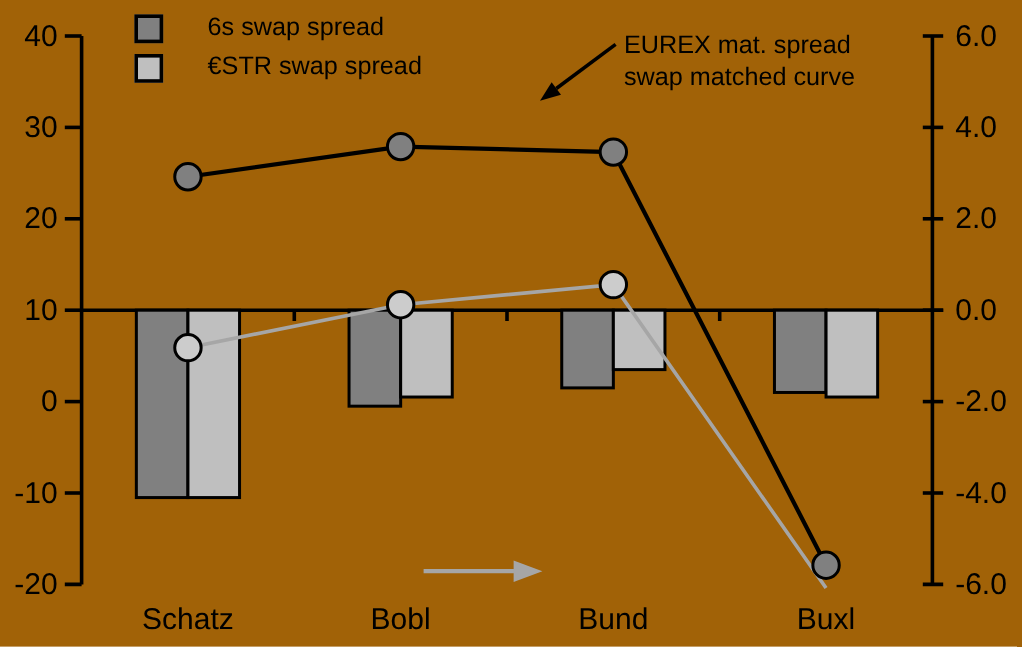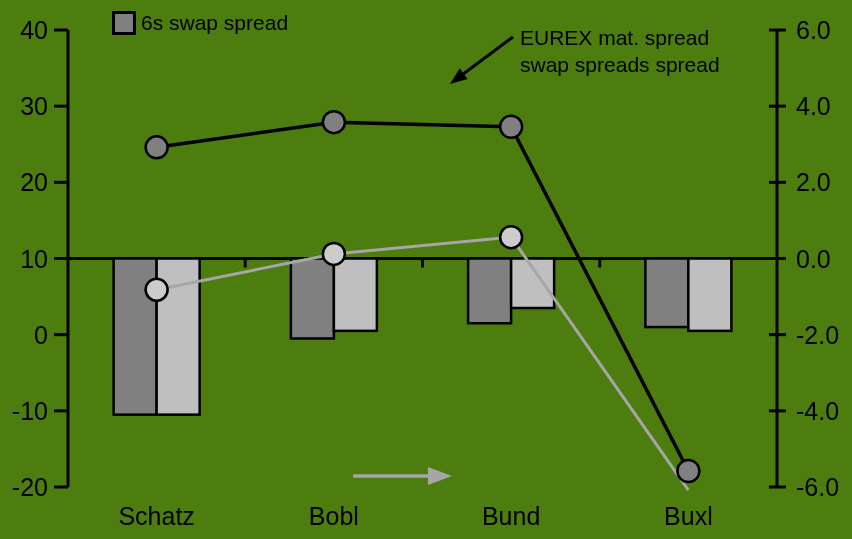--- a/index.html
+++ b/index.html
@@ -1,24 +1,24 @@
 <!DOCTYPE html>
 <html><head>
 <meta charset="utf-8">
 <style>
   html,body{margin:0;padding:0;background:#ffffff;}
   #stage{
-    position:relative;width:852px;height:539px;background:#4d7c0f;overflow:hidden;
+    position:relative;width:852px;height:539px;background:#a16207;overflow:hidden;
     font-family:"Liberation Sans",sans-serif;color:#000;
   }
   #chart-svg{position:absolute;left:0;top:0;}
   .overlay{position:absolute;white-space:nowrap;}
   
   #legend{left:112px;top:12px;}
-  .legend-row{display:flex;align-items:center;height:22px;margin-bottom:11px;}
+  .legend-row{display:flex;height:22px;margin-bottom:11px;gap:32px;}
   .legend-swatch{width:18px;height:18px;border:3px solid #000;box-sizing:content-box;margin-right:5px;}
   .legend-label{font-size:21px;line-height:22px;}
   
   #eurex-note{left:520px;top:24px;font-size:21px;line-height:27px;}
   #change-note{left:290px;top:440px;font-size:21px;}
   #change-note sup{font-size:13px;}
   text{font-family:"Liberation Sans",sans-serif;fill:#000;}
 </style>
 </head>
 <body>
@@ -85,21 +85,25 @@
       <polygon points="450,84 459.7,68.6 467.5,79.0" fill="#000000"></polygon>
       <line x1="353" y1="476" x2="429" y2="476" stroke-width="3.5" stroke="#A6A6A6"></line>
       <polygon points="428,467 428,485 452,476" fill="#A6A6A6"></polygon>
     </svg>
 
   <div id="legend" class="overlay">
     <div class="legend-row">
       <span class="legend-swatch" id="swatch-0" style="background: rgb(128, 128, 128);"></span>
       <span class="legend-label">6s swap spread</span>
     </div>
+    <div class="legend-row">
+      <span class="legend-swatch" id="swatch-1" style="background: rgb(191, 191, 191);"></span>
+      <span class="legend-label">€STR swap spread</span>
+    </div>
   </div>
 
   <div id="eurex-note" class="overlay">
     <div>EUREX mat. spread</div>
-    <div>swap spreads spread</div>
+    <div>swap matched curve</div>
   </div>
 
 
 </div>
 
 </body></html>

